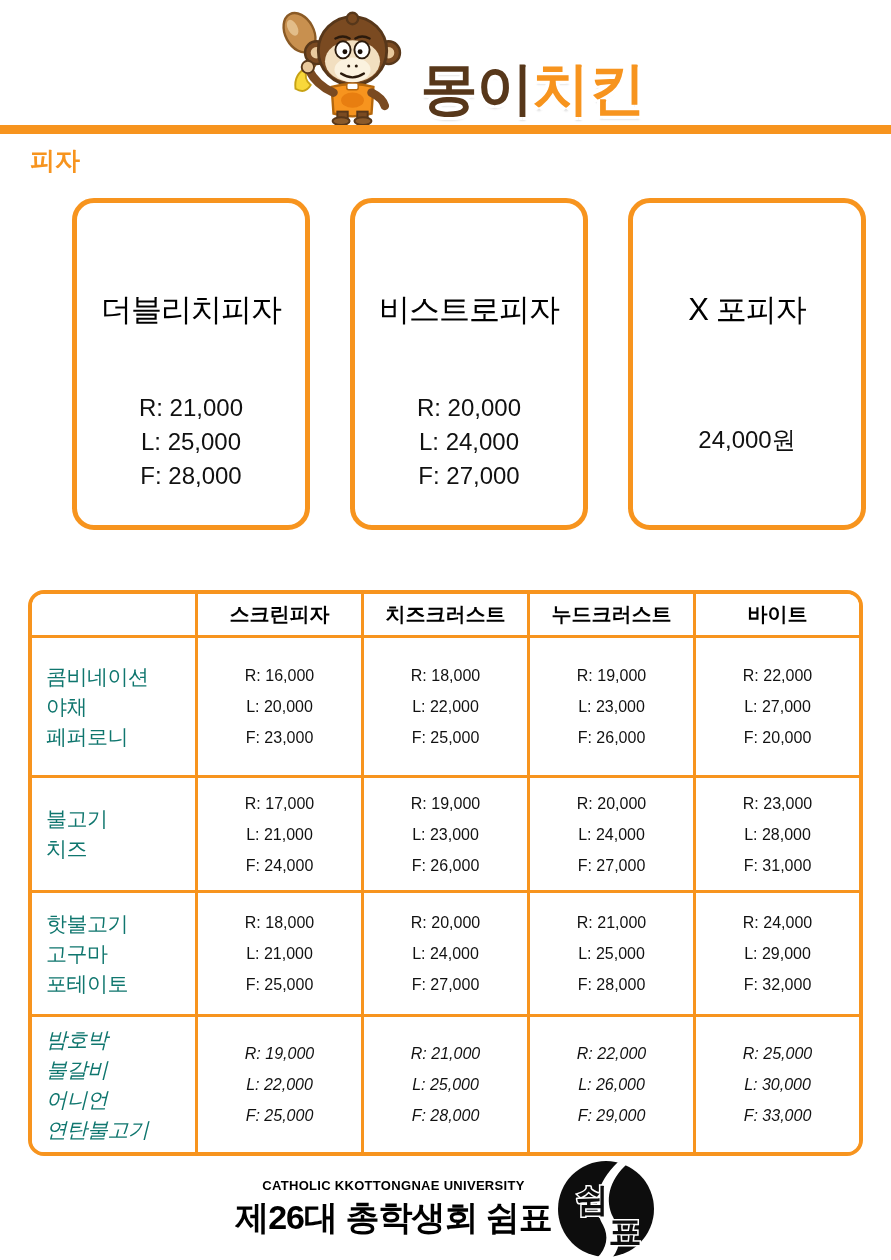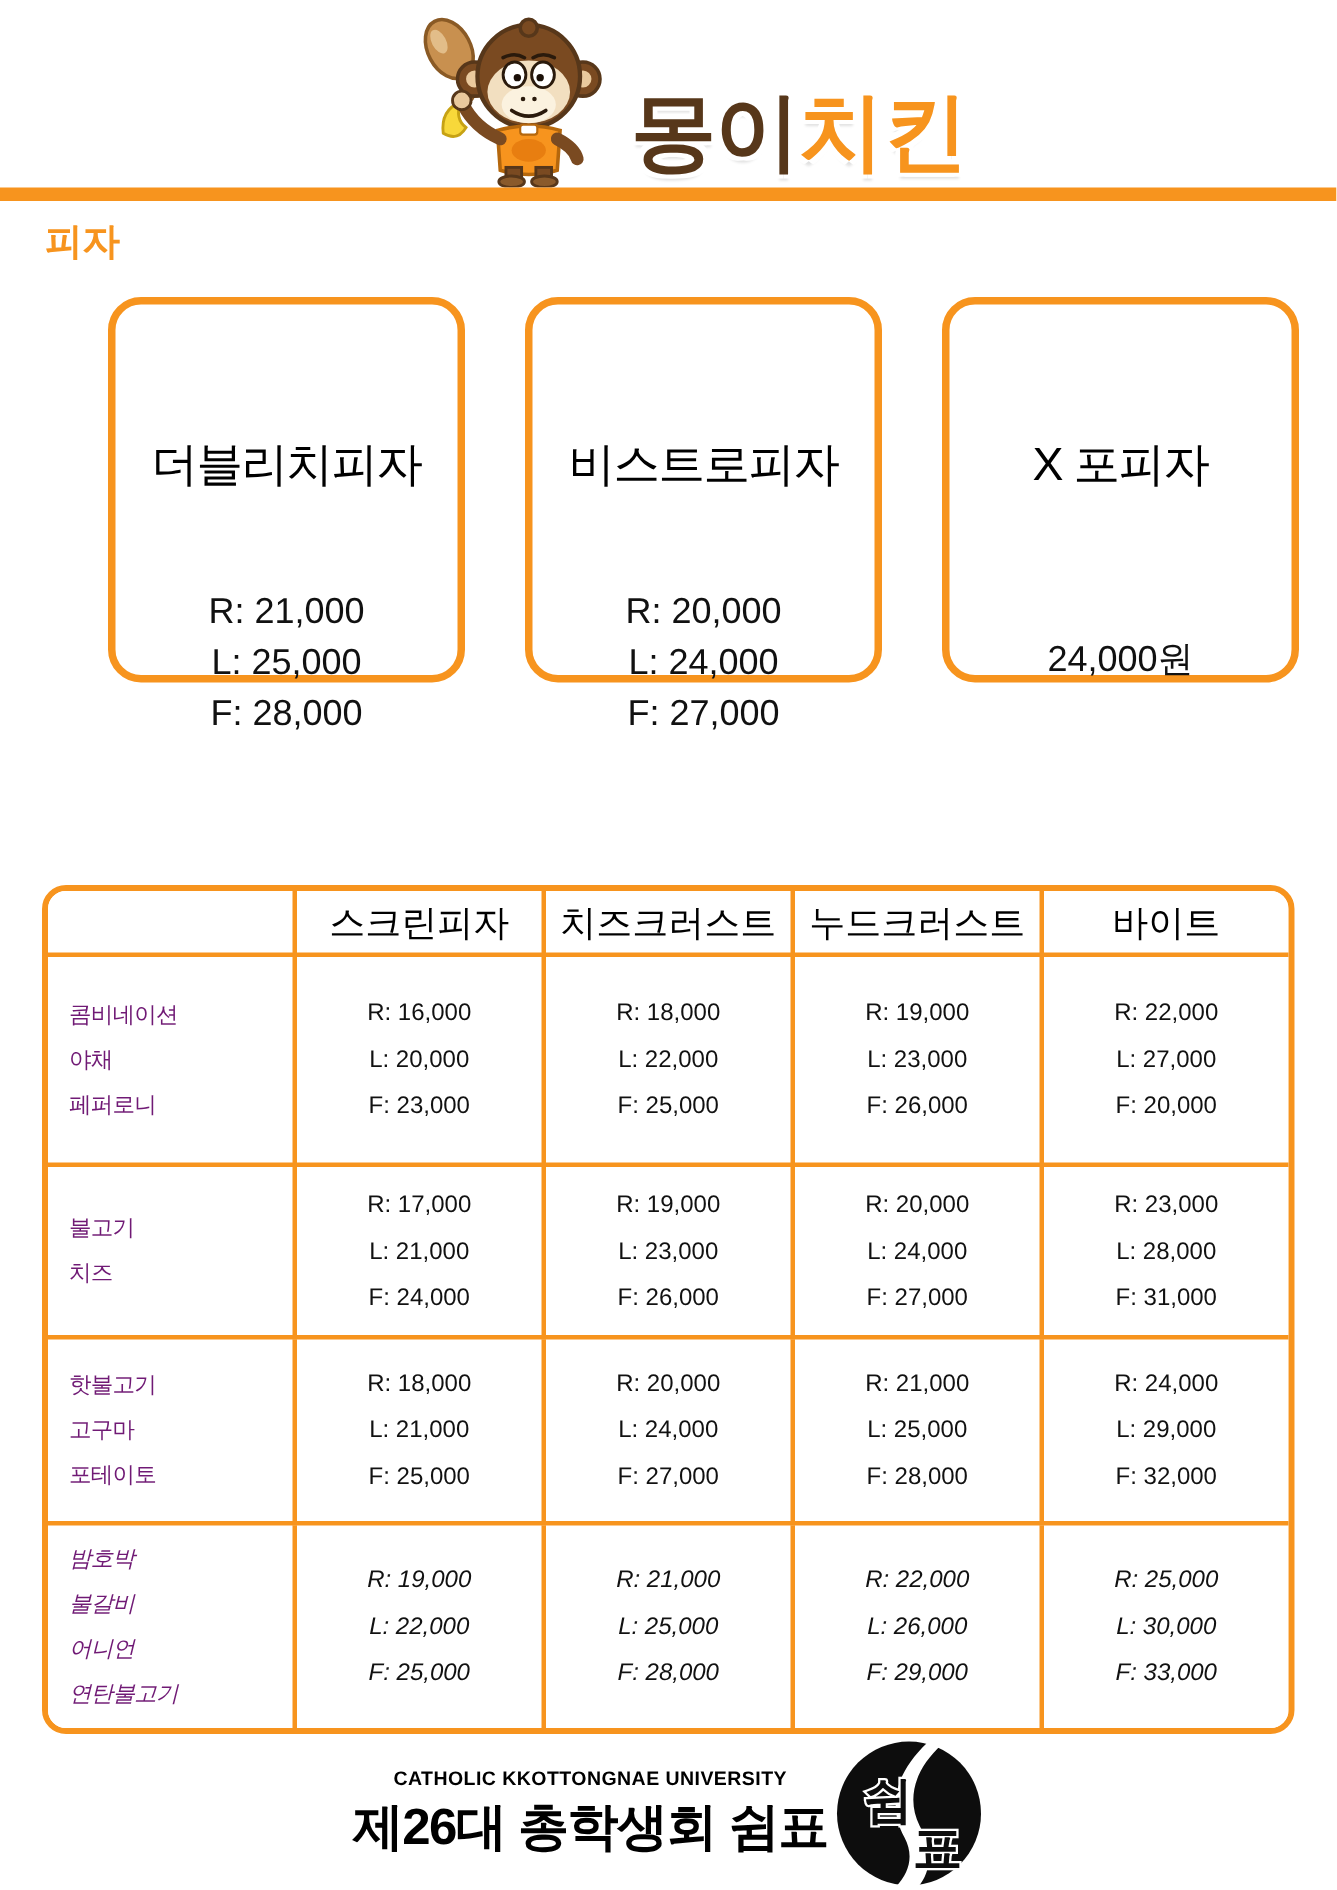--- a/index.html
+++ b/index.html
@@ -29,37 +29,37 @@
 
   
   .divider{position:absolute;top:125px;left:0;width:100%;height:9px;background:var(--orange);}
 
   
   .section-title{position:absolute;top:144px;left:30px;font-size:25px;font-weight:bold;color:var(--orange);}
 
   
   .cards{position:absolute;top:198px;left:0;width:100%;padding:0 25px 0 32px;
     display:flex;justify-content:space-between;}
-  .card{position:relative;width:247px;height:257px;background:#fff;
+  .card{position:relative;width:247px;height:332px;background:#fff;
     border:5px solid var(--orange);border-radius:22px;margin-left:40px;}
   .card-title{position:absolute;top:86px;left:0;right:0;text-align:center;
     font-size:31px;color:#000;letter-spacing:-1px;}
   .card-prices{position:absolute;top:188px;left:0;right:0;text-align:center;}
   .card--single .card-prices{top:220px;}
   .card-price-line,.card-prices .line{font-size:24px;line-height:34px;color:#111;}
 
   
   .table-wrap{position:absolute;top:590px;left:28px;width:835px;
     border:4px solid var(--orange);border-radius:16px;overflow:hidden;background:#fff;}
   .table-wrap table{border-collapse:collapse;width:calc(100% + 6px);margin:-3px;table-layout:fixed;}
   .table-wrap th,.table-wrap td{border:3px solid var(--orange);vertical-align:middle;background:#fff;}
-  .table-wrap th{font-size:24px;font-weight:normal;text-align:center;height:44px;color:#000;}
+  .table-wrap th{font-size:20px;font-weight:bold;text-align:center;height:44px;color:#000;}
   tr.r1{height:140px;} tr.r2{height:115px;} tr.r3{height:124px;} tr.r4{height:138px;font-style:italic;}
   td.name-cell{text-align:left;padding-left:14px;padding-right:4px;}
-  .name-line{font-size:15px;line-height:30px;color:#701a75;letter-spacing:-0.5px;}
+  .name-line{font-size:21px;line-height:30px;color:#0f766e;letter-spacing:-0.5px;}
   td.price-cell{text-align:center;}
   .price-line{font-size:16px;line-height:31px;color:#111;}
 
   
   .footer{position:absolute;top:1158px;left:0;width:100%;height:102px;
     display:flex;align-items:center;justify-content:center;gap:4px;}
   .footer-text{display:flex;flex-direction:column;align-items:center;}
   .univ{font-size:13px;font-weight:bold;letter-spacing:.3px;color:#000;}
   .council{font-size:34px;font-weight:600;letter-spacing:-1px;color:#000;margin-top:2px;}
   .council-logo{width:100px;height:100px;display:block;}

